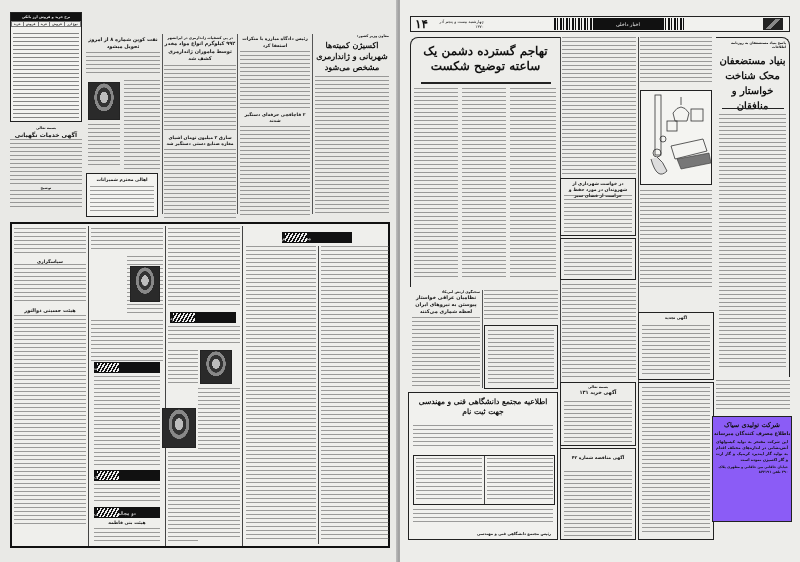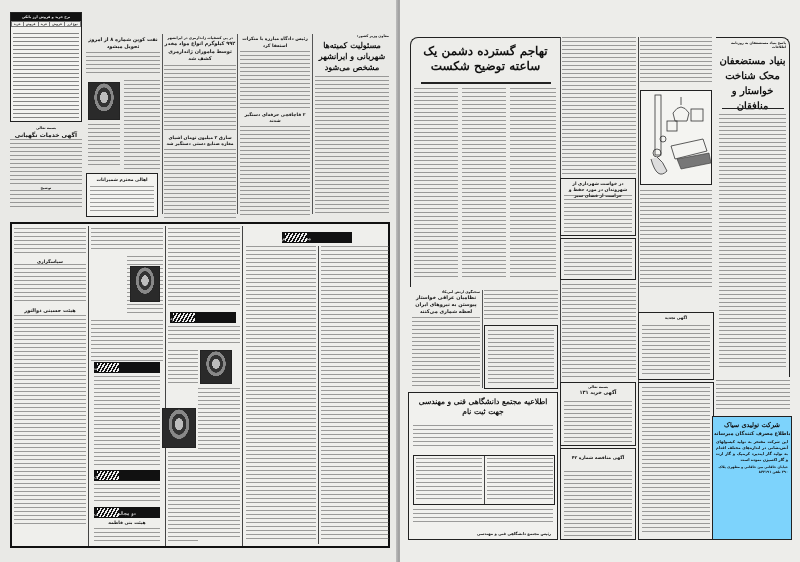--- a/index.html
+++ b/index.html
@@ -89,21 +89,21 @@
       <div class="h-small" style="font-size:4.5px;line-height:6.5px">رئیس دادگاه مبارزه با منکرات استعفا کرد</div>
       <div class="fill" style="height:58px;margin-top:2px"></div>
       <div class="h-small" style="font-size:4.5px;line-height:6px;margin-top:3px">۲ قاچاقچی حرفه‌ای دستگیر شدند</div>
       <div class="fill" style="height:100px;margin-top:2px"></div>
     </div>
 
     <div class="rule" style="left:312px;top:34px;width:0.8px;height:180px;background:#555"></div>
 
     <div class="col" style="left:315px;top:34px;width:74px;height:184px">
       <div class="h-small" style="font-size:3.5px;text-align:right">معاون وزیر کشور:</div>
-      <div class="h-big" style="font-size:8px;line-height:11px;margin-top:2px">مسئولیت کمیته‌ها شهربانی و ایرانشهر مشخص می‌شود</div>
+      <div class="h-big" style="font-size:8px;line-height:11px;margin-top:2px">اکسیژن کمیته‌ها شهربانی و ژاندارمری مشخص می‌شود</div>
       <div class="fill" style="height:140px;margin-top:3px"></div>
     </div>
 
     <div class="box" style="left:10px;top:222px;width:380px;height:326px;border:2px solid #111;background:#efefec">
 
       <div class="col" style="left:2px;top:4px;width:72px;height:318px">
         <div class="fill" style="height:28px"></div>
         <div class="h-small" style="font-size:4.5px;margin-top:3px">سپاسگزاری</div>
         <div class="fill" style="height:40px"></div>
         <div class="h-small" style="font-size:5px;margin-top:3px">هیئت حسینی ذوالنور</div>
@@ -156,20 +156,28 @@
       <div class="col fill" style="left:234px;top:22px;width:70px;height:296px"></div>
       <div class="rule" style="left:306px;top:22px;width:0.8px;height:298px;background:#444"></div>
       <div class="col fill" style="left:309px;top:22px;width:68px;height:296px"></div>
     </div>
   </div>
 
   <div class="gutter"></div>
 
   <div class="page right">
 
+    <div class="hdr" style="left:10px;width:380px">
+      <span class="pagenum">۱۴</span>
+      <span class="dateline"><span>چهارشنبه بیست و پنجم آذر ۱۳۷۰</span></span>
+      <span class="barcode" style="margin-left:70px"></span>
+      <span class="section-label" style="width:68px">اخبار داخلی</span>
+      <span class="barcode" style="width:22px"></span>
+      <span class="logo"></span>
+    </div>
 
     <div class="box" style="left:10px;top:37px;width:150px;height:250px;border-radius:8px 0 0 0;border-right:none;border-bottom:none">
       <div class="h-big" style="font-size:12px;line-height:15px;margin-top:6px;padding:0 4px">تهاجم گسترده دشمن یک ساعته توضیح شکست</div>
       <div class="rule" style="left:10px;top:44px;width:130px;height:1.5px"></div>
       <div class="fill" style="position:absolute;left:3px;top:50px;width:44px;height:190px"></div>
       <div class="fill" style="position:absolute;left:51px;top:50px;width:44px;height:190px"></div>
       <div class="fill" style="position:absolute;left:99px;top:50px;width:46px;height:190px"></div>
     </div>
 
     <div class="col" style="left:12px;top:290px;width:68px;height:98px">
@@ -239,21 +247,21 @@
       <div class="fill" style="position:absolute;left:3px;right:3px;top:4px;bottom:4px"></div>
     </div>
 
     <div class="box" style="left:316px;top:37px;width:74px;height:340px;border-radius:0 8px 0 0;border-left:none;border-bottom:none">
       <div class="h-small" style="font-size:3.4px;text-align:right;padding-right:3px;margin-top:3px">پاسخ بنیاد مستضعفان به روزنامه اطلاعات</div>
       <div class="h-big" style="font-size:10px;line-height:15px;margin-top:4px;padding:0 2px">بنیاد مستضعفان محک شناخت خواستار و منافقان</div>
       <div class="rule" style="left:6px;top:70px;width:62px;height:1.2px"></div>
       <div class="fill" style="position:absolute;left:3px;right:3px;top:76px;height:255px"></div>
     </div>
 
-    <div class="box" style="left:312px;top:416px;width:80px;height:124px;background:#7dd3fc">
+    <div class="box" style="left:312px;top:416px;width:80px;height:106px;background:#8b5cf6">
       <div class="h-big" style="font-size:6.5px;line-height:9px;margin-top:4px">شرکت تولیدی سیاک</div>
       <div class="h-small" style="font-size:5px;line-height:7px">باطلاع مصرف کنندگان میرساند</div>
       <div class="h-small" style="font-size:3.8px;line-height:6px;padding:2px 3px;text-align:justify">این شرکت مفتخر به تولید کپسولهای آتش‌نشانی در اندازه‌های مختلف اقدام به تولید گاز ایندیرد کربنیک و گاز ازت و گاز اکسیژن نموده است</div>
       <div class="h-small" style="font-size:3.4px;line-height:5px;padding:0 3px;text-align:right">خیابان خاقانی بین خاقانی و مطهری پلاک ۲۹۰ تلفن ۸۳۲۱۹۱</div>
     </div>
     <div class="col fill" style="left:316px;top:380px;width:74px;height:32px"></div>
   </div>
 </div>
 
 </body></html>

